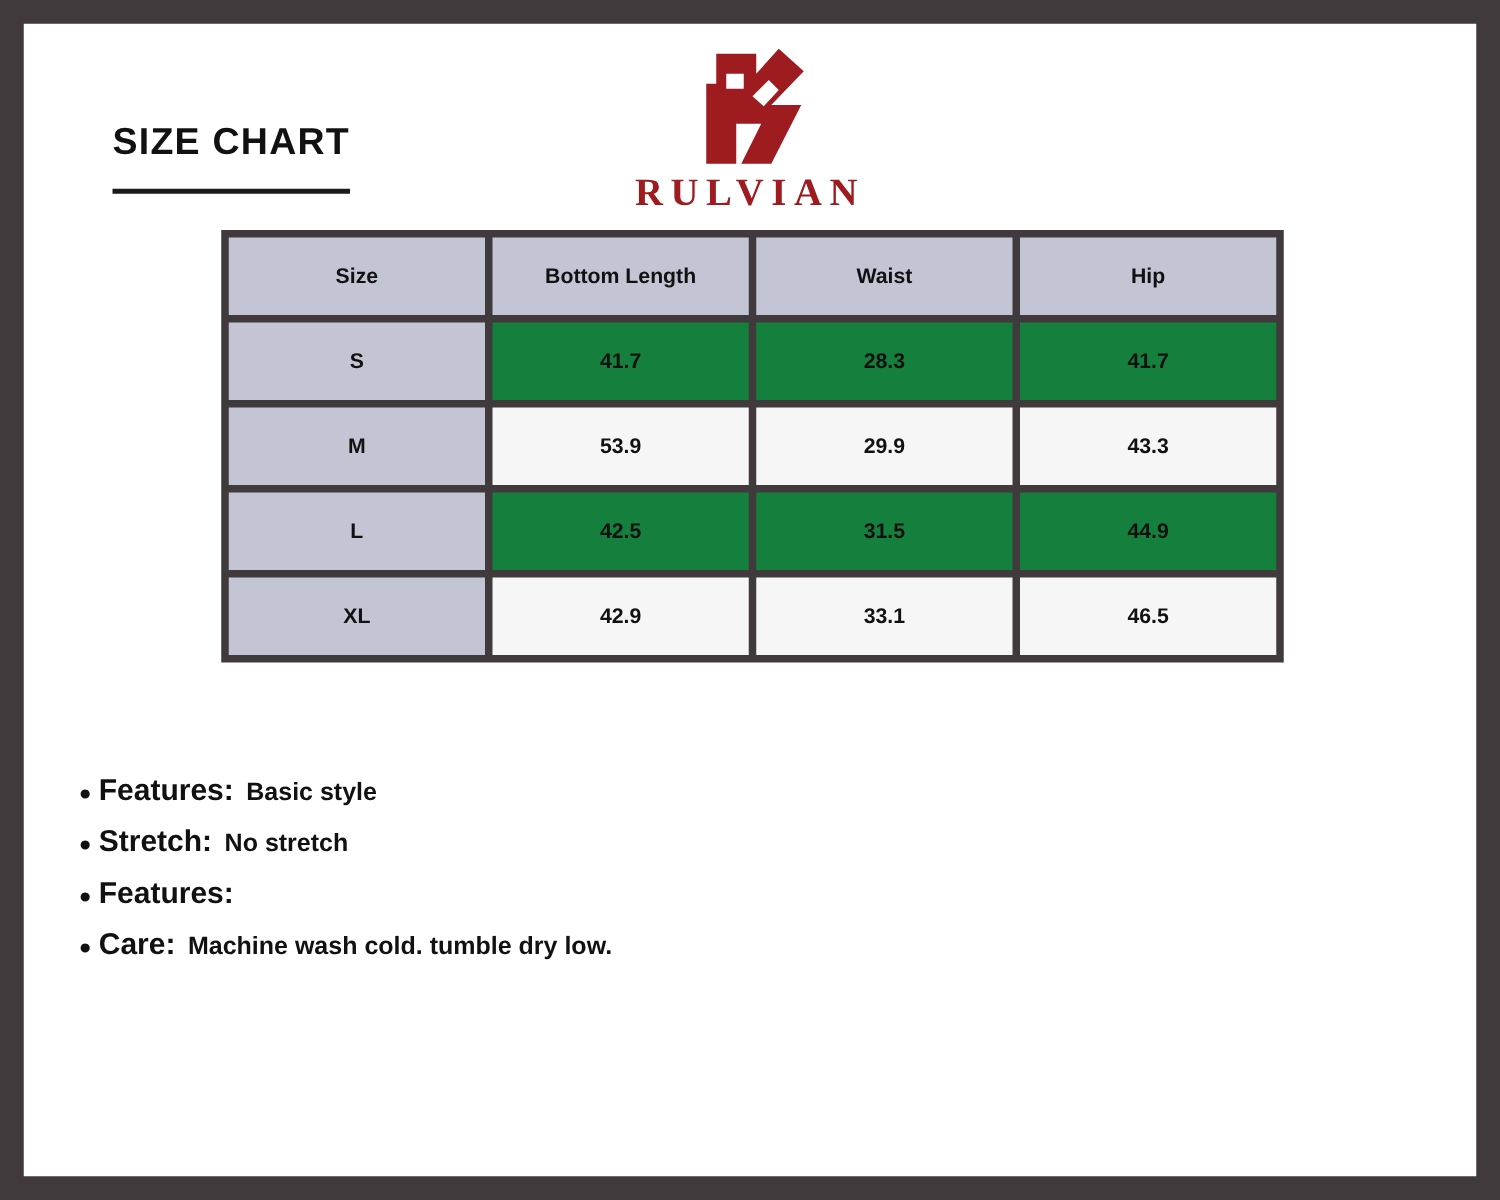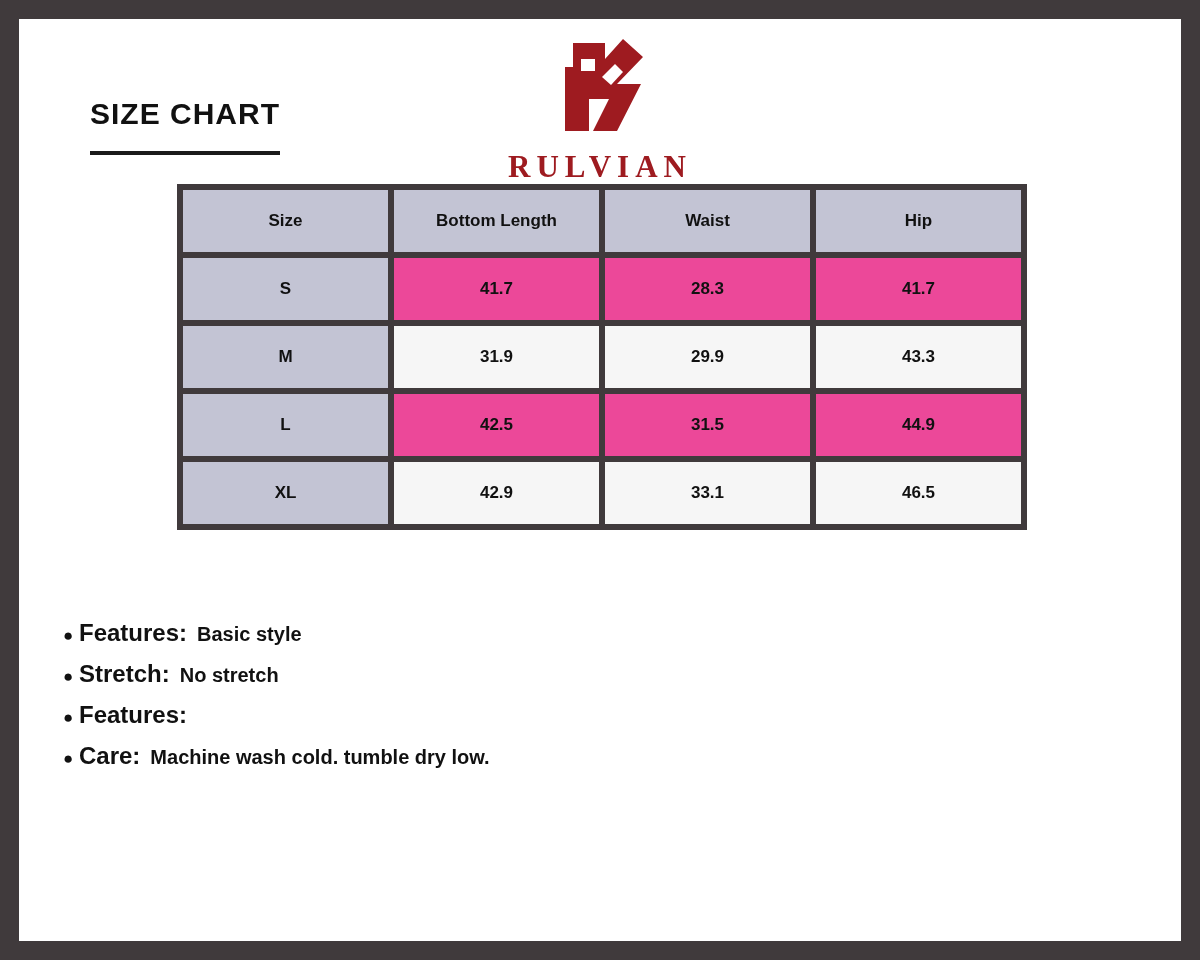--- a/index.html
+++ b/index.html
@@ -66,21 +66,21 @@
   .brand-mark {
     display: block;
     margin: 0 auto;
   }
   .brand-name {
     font-family: "Liberation Serif", serif;
     font-size: 31px;
     font-weight: bold;
     letter-spacing: 6px;
     color: #9e1b20;
-    margin-top: 14px;
+    margin-top: 1px;
     line-height: 1;
   }
 
   
   .table-wrap {
     position: absolute;
     left: 158px;
     top: 165px;
     width: 850px;
   }
@@ -102,21 +102,21 @@
     padding: 0;
   }
   table.size-table th {
     background: #c3c4d4;
   }
   td.size-cell {
     background: #c3c4d4;
     font-size: 19px;
   }
   td.val-cell {
-    background: #ec4899;
+    background: #15803d;
     font-size: 19px;
   }
   tr.alt td.val-cell {
     background: #f6f6f6;
   }
   col.c0 { width: 25%; }
   col.c1 { width: 25%; }
   col.c2 { width: 25%; }
   col.c3 { width: 25%; }
 
@@ -192,21 +192,21 @@
         </thead>
         <tbody>
           <tr>
             <td class="size-cell">S</td>
             <td class="val-cell">41.7</td>
             <td class="val-cell">28.3</td>
             <td class="val-cell">41.7</td>
           </tr>
           <tr class="alt">
             <td class="size-cell">M</td>
-            <td class="val-cell">31.9</td>
+            <td class="val-cell">53.9</td>
             <td class="val-cell">29.9</td>
             <td class="val-cell">43.3</td>
           </tr>
           <tr>
             <td class="size-cell">L</td>
             <td class="val-cell">42.5</td>
             <td class="val-cell">31.5</td>
             <td class="val-cell">44.9</td>
           </tr>
           <tr class="alt">

